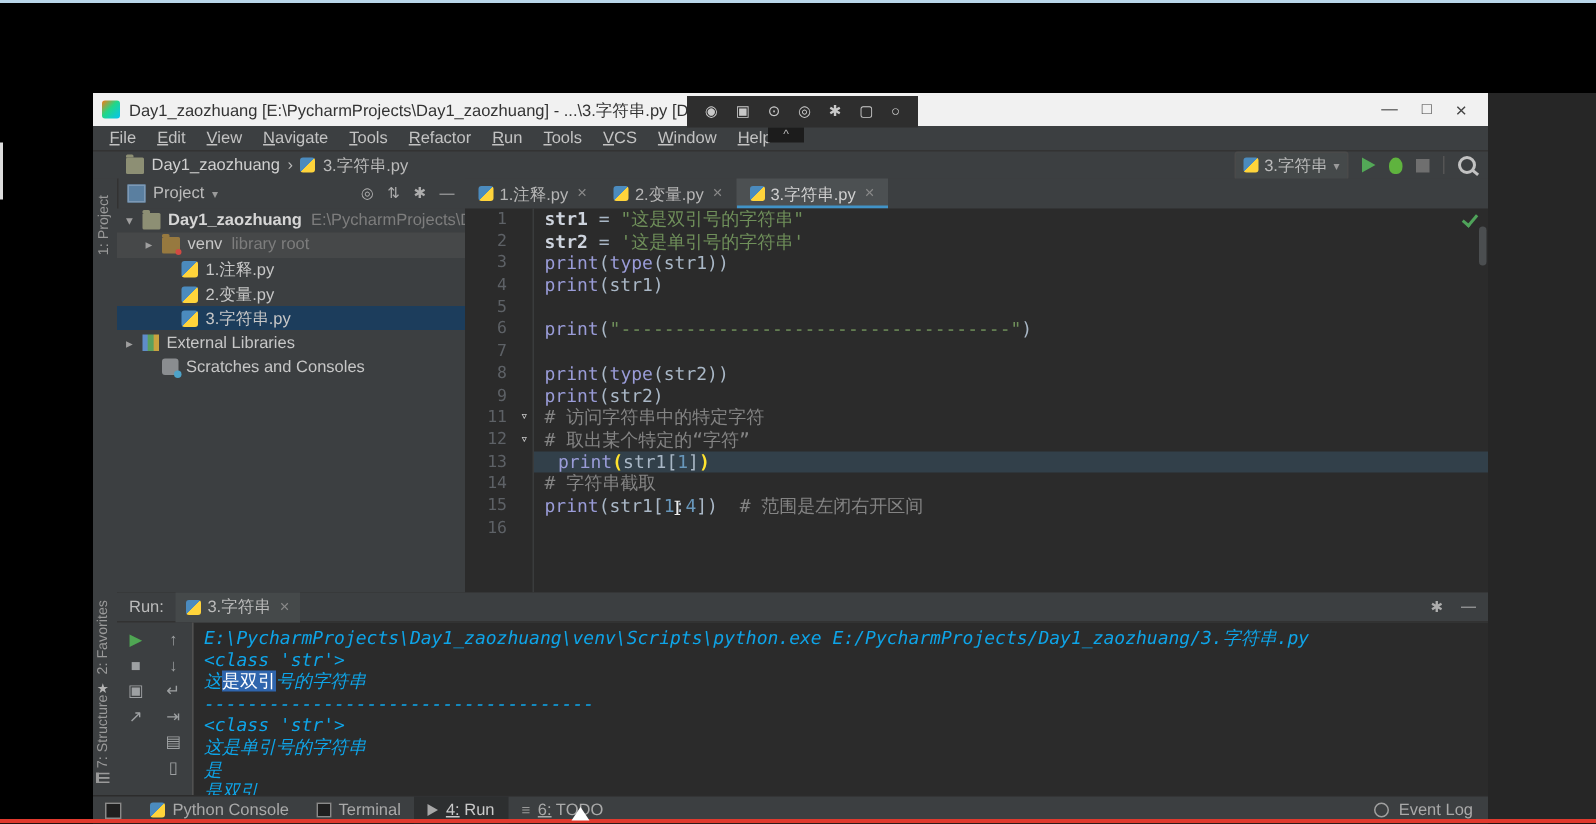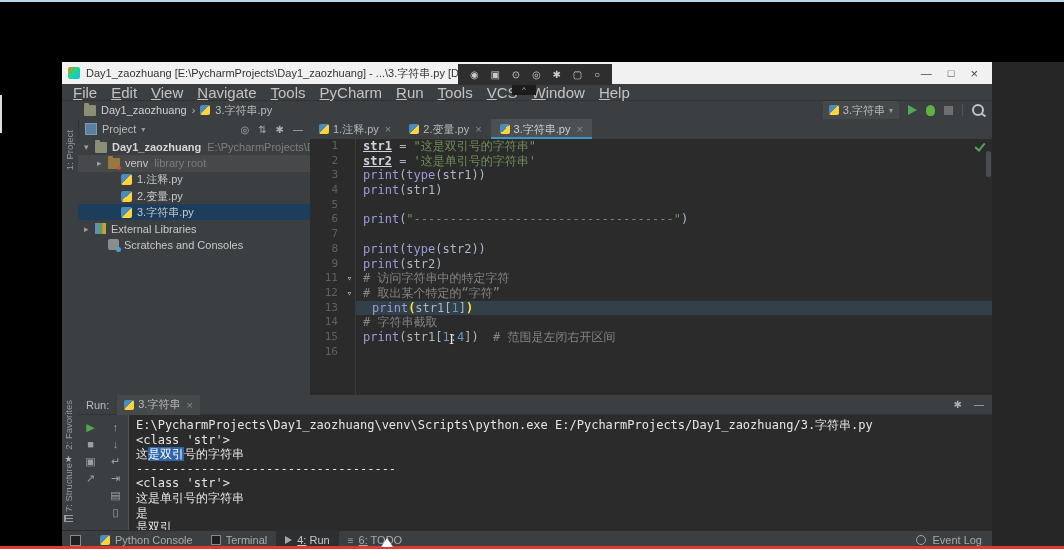--- a/index.html
+++ b/index.html
@@ -23,21 +23,21 @@
            background:linear-gradient(135deg,#f97a12,#21d789 45%,#07c3f2);}
   .tb-title{font-size:11px;color:#333;white-space:nowrap;overflow:hidden;max-width:720px;}
   .tb-btns{position:absolute;right:14px;top:0;height:22px;display:flex;gap:16px;align-items:center;color:#454545;font-size:11px;}
   .tb-btns span{cursor:default;}
   .rec-overlay{position:absolute;left:396px;top:2px;width:142px;height:21px;background:#2e2e2e;z-index:6;
                display:flex;align-items:center;justify-content:space-around;padding:0 6px;}
   .rec-ic{color:#c9c9c9;font-size:10px;line-height:1;}
   .rec-collapse{position:absolute;left:450px;top:23px;width:24px;height:10px;background:#1c1c1c;color:#bbb;
                 font-size:8px;line-height:9px;text-align:center;z-index:6;}
   .menubar{position:absolute;left:0;top:22px;width:930px;height:17px;background:#3c3f41;display:flex;align-items:center;padding-left:4px;box-sizing:border-box;border-bottom:1px solid #333;}
-  .menu-item{padding:0 7px;font-size:15px;color:#c3c3c3;}
+  .menu-item{padding:0 7px;font-size:11px;color:#c3c3c3;}
   .menu-item::first-letter{text-decoration:underline;}
   .navbar{position:absolute;left:0;top:39px;width:930px;height:18px;display:flex;align-items:center;padding-left:22px;box-sizing:border-box;}
   .crumb{display:flex;align-items:center;gap:5px;}
   .crumb .bold{color:#d0d0d0;}
   .nav-right{position:absolute;right:8px;top:0;height:18px;display:flex;align-items:center;gap:9px;}
   .cfgbox{display:flex;align-items:center;gap:4px;padding:1px 5px;border:1px solid #4a4a4a;border-radius:2px;background:#45494a;}
   .play-tri{width:0;height:0;border-left:9px solid #53a857;border-top:5px solid transparent;border-bottom:5px solid transparent;}
   .bug-ic{width:9px;height:11px;background:#5fb33e;border-radius:50% 50% 42% 42%;}
   .stop-sq{width:9px;height:9px;background:#6f6f6f;}
   .vsep{width:1px;height:12px;background:#555;}
@@ -80,42 +80,42 @@
   .ti-scratches::after{content:'';position:absolute;right:-2px;bottom:-2px;width:5px;height:5px;border-radius:50%;background:#4da3c9;}
   
   .editor{position:absolute;left:248px;top:77px;width:682px;height:256px;background:#2b2b2b;
           font-family:"DejaVu Sans Mono",monospace;font-size:12px;}
   .gutter-sep{position:absolute;left:45px;top:0;bottom:0;width:1px;background:#3a3c3d;}
   .code-line{display:flex;height:14.7px;line-height:14.7px;white-space:pre;}
   .ln{width:28px;text-align:right;padding-right:5px;color:#5d6166;font-size:11px;flex:none;}
   .fold{width:13px;text-align:center;color:#c8c8c8;font-size:9px;flex:none;}
   .ct{flex:1;padding-left:7px;}
   .code-line.current .ct{background:#32404a;padding-left:16px;}
-  .tk-v{color:#ced4de;font-weight:bold;text-decoration:underline;}
+  .tk-v{color:#ced4de;font-weight:bold;}
   .tk-p{color:#a9b7c6;}
   .tk-s{color:#6f8f5a;}
   .tk-c{color:#848484;}
   .tk-b{color:#9a9cd8;}
   .tk-n{color:#6897bb;}
   .tk-y{color:#ffe32e;font-weight:bold;}
   .ed-check{position:absolute;top:4px;right:7px;width:8px;height:4px;border-left:2px solid #4fa35a;border-bottom:2px solid #4fa35a;transform:rotate(-50deg);}
   .ed-scroll{position:absolute;right:1px;top:12px;width:5px;height:26px;background:#4b4e50;border-radius:3px;}
   .ibeam{position:absolute;left:139px;top:193px;color:#ececec;font-family:"DejaVu Serif",serif;font-size:13px;text-shadow:0 0 1px #000;}
   .ibeam::before{content:'I';}
   
   .run{position:absolute;left:16px;top:333px;width:914px;height:135px;background:#2b2b2b;}
   .run-header{position:absolute;left:0;top:0;width:914px;height:20px;background:#3c3f41;display:flex;align-items:center;gap:8px;padding:0 8px;box-sizing:border-box;border-bottom:1px solid #323232;}
   .run-tab{display:flex;align-items:center;gap:4px;height:20px;padding:0 7px;background:#45494a;}
   .rh-icons{margin-left:auto;display:flex;gap:12px;color:#adadad;font-size:10px;}
   .run-body{position:absolute;left:0;top:20px;right:0;bottom:0;display:flex;}
   .run-tools{width:50px;background:#3c3f41;border-right:1px solid #515151;display:flex;flex:none;}
   .rt-col{width:25px;display:flex;flex-direction:column;align-items:center;padding-top:7px;gap:6px;color:#9da0a2;font-size:11px;line-height:1;}
   .run-out{flex:1;padding:3px 0 0 7px;font-family:"DejaVu Sans Mono",monospace;font-size:12px;color:#c2c2c2;overflow:hidden;}
   .out-line{height:14.6px;line-height:14.6px;white-space:pre;}
-  .tk-o{color:#e5e5e5;}
+  .tk-o{color:#0ea5e9;font-style:italic;}
   .tk-sel{background:#2f65ad;color:#fff;}
   
   .statusbar{position:absolute;left:0;top:468px;width:930px;height:19px;background:#3c3f41;border-top:1px solid #2c2c2c;display:flex;align-items:center;font-size:11px;color:#a9a9a9;padding-left:6px;box-sizing:border-box;}
   .sb-toggle{width:9px;height:9px;background:#1f1f1f;border:1px solid #8a8a8a;margin:0 10px 0 2px;}
   .sb-item{display:flex;align-items:center;gap:5px;padding:0 9px;height:19px;}
   .sb-item.active{background:#2d2f30;color:#c9c9c9;}
   .sb-item.mn .sb-label::first-letter{text-decoration:underline;}
   .sbi{flex:none;}
   .sbi-python{width:10px;height:10px;border-radius:2px;background:linear-gradient(135deg,#4b8bbe 50%,#ffd43b 50%);}
   .sbi-terminal{width:10px;height:10px;background:#1f1f1f;border:1px solid #8a8a8a;box-sizing:border-box;}
@@ -157,21 +157,21 @@
         <span class="rec-ic">○</span>
       </div>
     <div class="rec-collapse">^</div>
 
     <div class="menubar">
         <span class="menu-item">File</span>
         <span class="menu-item">Edit</span>
         <span class="menu-item">View</span>
         <span class="menu-item">Navigate</span>
         <span class="menu-item">Tools</span>
-        <span class="menu-item">PyCharm</span>
+        <span class="menu-item">Refactor</span>
         <span class="menu-item">Run</span>
         <span class="menu-item">Tools</span>
         <span class="menu-item">VCS</span>
         <span class="menu-item">Window</span>
         <span class="menu-item">Help</span>
       </div>
 
     <div class="navbar">
       <span class="crumb">
         <span class="ti ti-folder"></span>

